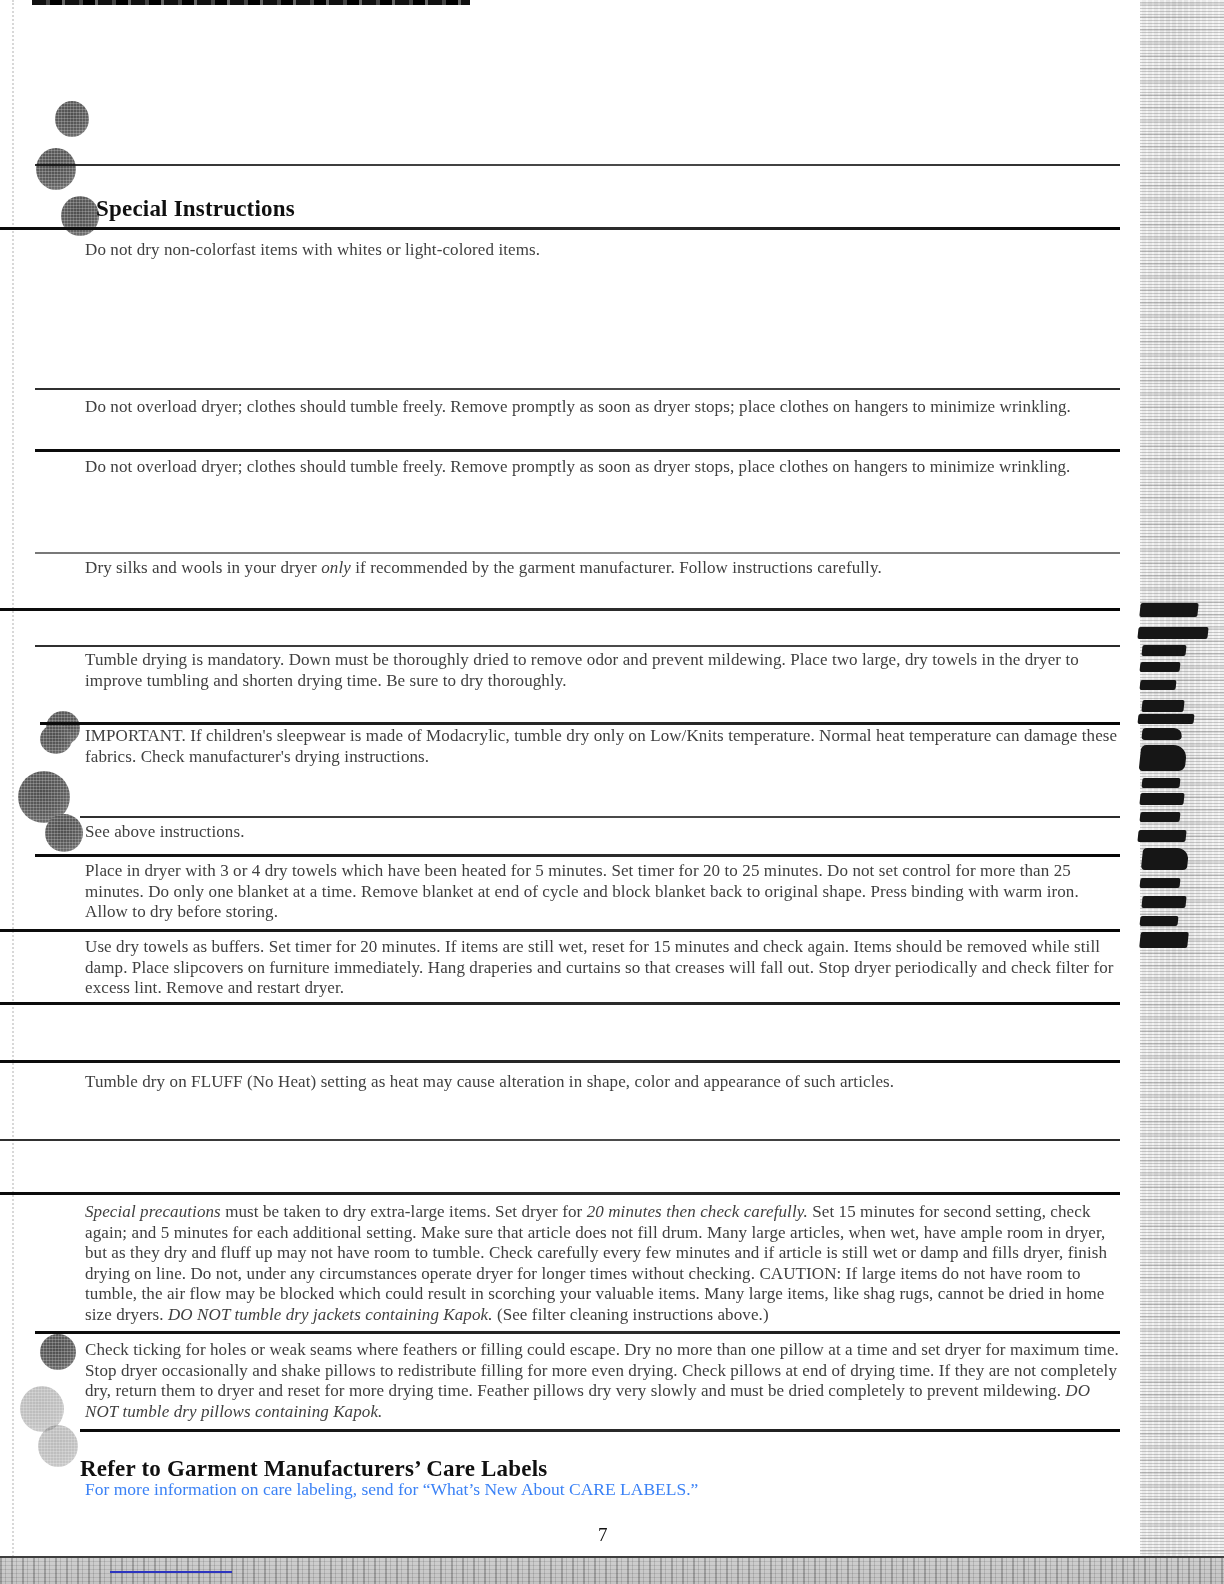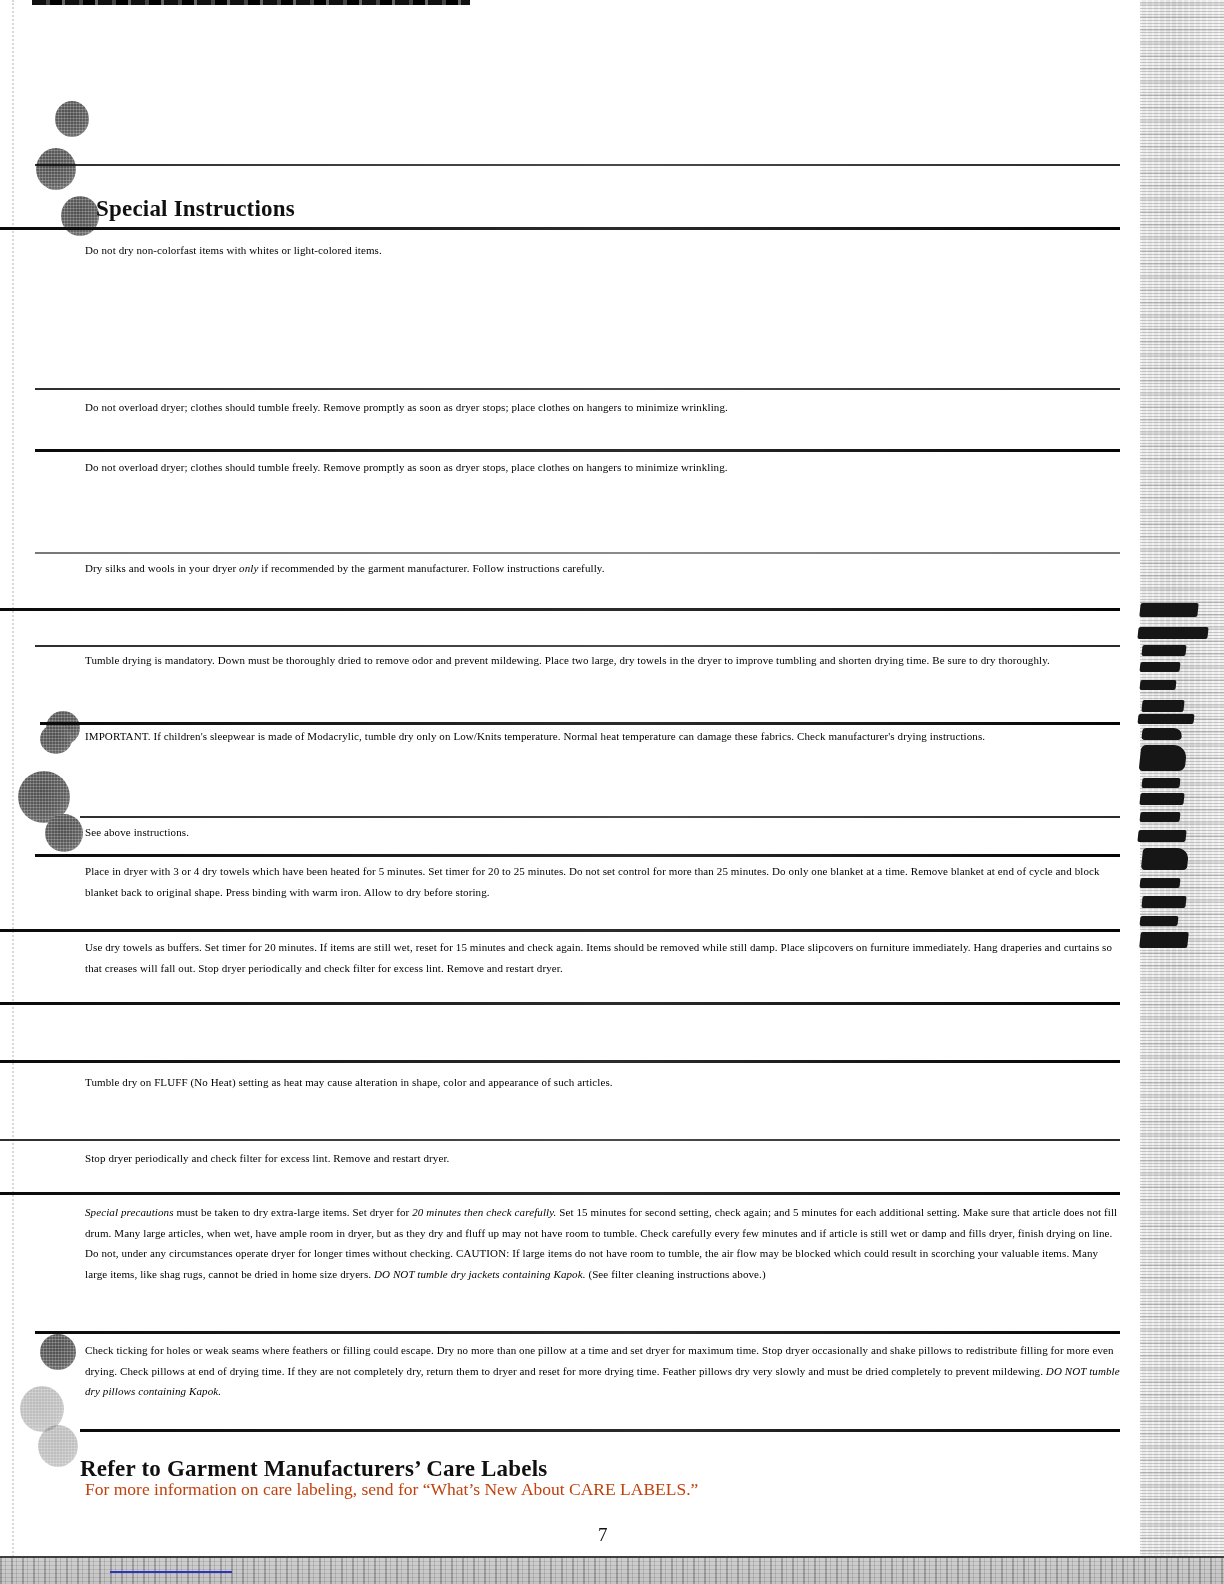--- a/index.html
+++ b/index.html
@@ -4,22 +4,22 @@
 <style>
   html,body{margin:0;padding:0;background:#ffffff;}
   .page{
     position:relative;width:1224px;height:1584px;background:#fff;overflow:hidden;
     font-family:"Liberation Serif", serif;color:#1a1a1a;
   }
   .rule{position:absolute;background:linear-gradient(90deg,#0a0a0a 0%,#2c2c2c 55%,#050505 100%);height:3px;}
   .rule.thin{height:2px;opacity:.85;}
   .rule.faint{height:2px;opacity:.55;}
   .body-text{
-    position:absolute;left:85px;width:1035px;font-size:11px;line-height:20.5px;
-    letter-spacing:.1px;color:#000000;
+    position:absolute;left:85px;width:1035px;font-size:17px;line-height:20.5px;
+    letter-spacing:.1px;color:#404040;
   }
   .body-text em{}
   .h1{
     position:absolute;font-weight:bold;font-size:23px;color:#101010;
     letter-spacing:.2px;
   }
   .punch{
     position:absolute;border-radius:50%;
     background:
       repeating-linear-gradient(0deg, rgba(255,255,255,.22) 0 1px, transparent 1px 3px),
@@ -46,21 +46,21 @@
   .blob{position:absolute;background:#161616;border-radius:2px;transform:skewX(-6deg);}
   .bottom-band{
     position:absolute;left:0;top:1556px;width:1224px;height:28px;
     border-top:2px solid #3f3f3f;
     background:
       repeating-linear-gradient(90deg, rgba(0,0,0,.22) 0 2px, transparent 2px 5px, rgba(0,0,0,.12) 5px 6px, transparent 6px 11px),
       repeating-linear-gradient(0deg, rgba(0,0,0,.10) 0 1px, transparent 1px 4px),
       linear-gradient(#cfcfcf,#c3c3c3);
   }
   .blue-line{position:absolute;left:110px;top:1571px;width:122px;height:2px;background:#2d35c0;}
-  .footer-line{position:absolute;left:85px;width:1035px;font-size:17.5px;color:#c2410c;}
+  .footer-line{position:absolute;left:85px;width:1035px;font-size:17.5px;color:#3b82f6;}
   .page-num{position:absolute;left:598px;top:1524px;font-size:19px;color:#111;}
 </style>
 </head>
 <body>
 
 <div class="page">
 
   <div class="topbar"></div>
   <div class="left-dots"></div>
   <div class="right-strip"></div>
@@ -118,21 +118,20 @@
   <div class="body-text" style="top:240px;">Do not dry non-colorfast items with whites or light-colored items.</div>
   <div class="body-text" style="top:397px;">Do not overload dryer; clothes should tumble freely. Remove promptly as soon as dryer stops; place clothes on hangers to minimize wrinkling.</div>
   <div class="body-text" style="top:457px;">Do not overload dryer; clothes should tumble freely. Remove promptly as soon as dryer stops, place clothes on hangers to minimize wrinkling.</div>
   <div class="body-text" style="top:558px;"><span>Dry silks and wools in your dryer </span><em>only</em><span> if recommended by the garment manufacturer. Follow instructions carefully.</span></div>
   <div class="body-text" style="top:650px;">Tumble drying is mandatory. Down must be thoroughly dried to remove odor and prevent mildewing. Place two large, dry towels in the dryer to improve tumbling and shorten drying time. Be sure to dry thoroughly.</div>
   <div class="body-text" style="top:726px;">IMPORTANT. If children's sleepwear is made of Modacrylic, tumble dry only on Low/Knits temperature. Normal heat temperature can damage these fabrics. Check manufacturer's drying instructions.</div>
   <div class="body-text" style="top:822px;">See above instructions.</div>
   <div class="body-text" style="top:861px;">Place in dryer with 3 or 4 dry towels which have been heated for 5 minutes. Set timer for 20 to 25 minutes. Do not set control for more than 25 minutes. Do only one blanket at a time. Remove blanket at end of cycle and block blanket back to original shape. Press binding with warm iron. Allow to dry before storing.</div>
   <div class="body-text" style="top:937px;">Use dry towels as buffers. Set timer for 20 minutes. If items are still wet, reset for 15 minutes and check again. Items should be removed while still damp. Place slipcovers on furniture immediately. Hang draperies and curtains so that creases will fall out. Stop dryer periodically and check filter for excess lint. Remove and restart dryer.</div>
   <div class="body-text" style="top:1072px;">Tumble dry on FLUFF (No Heat) setting as heat may cause alteration in shape, color and appearance of such articles.</div>
-  <div class="body-text" style="top:1148px;">Stop dryer periodically and check filter for excess lint. Remove and restart dryer.</div>
   <div class="body-text" style="top:1202px;"><em>Special precautions</em><span> must be taken to dry extra-large items. Set dryer for </span><em>20 minutes then check carefully.</em><span> Set 15 minutes for second setting, check again; and 5 minutes for each additional setting. Make sure that article does not fill drum. Many large articles, when wet, have ample room in dryer, but as they dry and fluff up may not have room to tumble. Check carefully every few minutes and if article is still wet or damp and fills dryer, finish drying on line. Do not, under any circumstances operate dryer for longer times without checking. CAUTION: If large items do not have room to tumble, the air flow may be blocked which could result in scorching your valuable items. Many large items, like shag rugs, cannot be dried in home size dryers. </span><em>DO NOT tumble dry jackets containing Kapok.</em><span> (See filter cleaning instructions above.)</span></div>
   <div class="body-text" style="top:1340px;"><span>Check ticking for holes or weak seams where feathers or filling could escape. Dry no more than one pillow at a time and set dryer for maximum time. Stop dryer occasionally and shake pillows to redistribute filling for more even drying. Check pillows at end of drying time. If they are not completely dry, return them to dryer and reset for more drying time. Feather pillows dry very slowly and must be dried completely to prevent mildewing. </span><em>DO NOT tumble dry pillows containing Kapok.</em></div>
 
   <div class="h1" style="left:80px;top:1444px;margin-top:12px;">Refer to Garment Manufacturers’ Care Labels</div>
   <div class="footer-line" style="top:1479px;">For more information on care labeling, send for “What’s New About CARE LABELS.”</div>
   <div class="page-num">7</div>
 
   <div class="bottom-band"></div>
   <div class="blue-line"></div>
 

